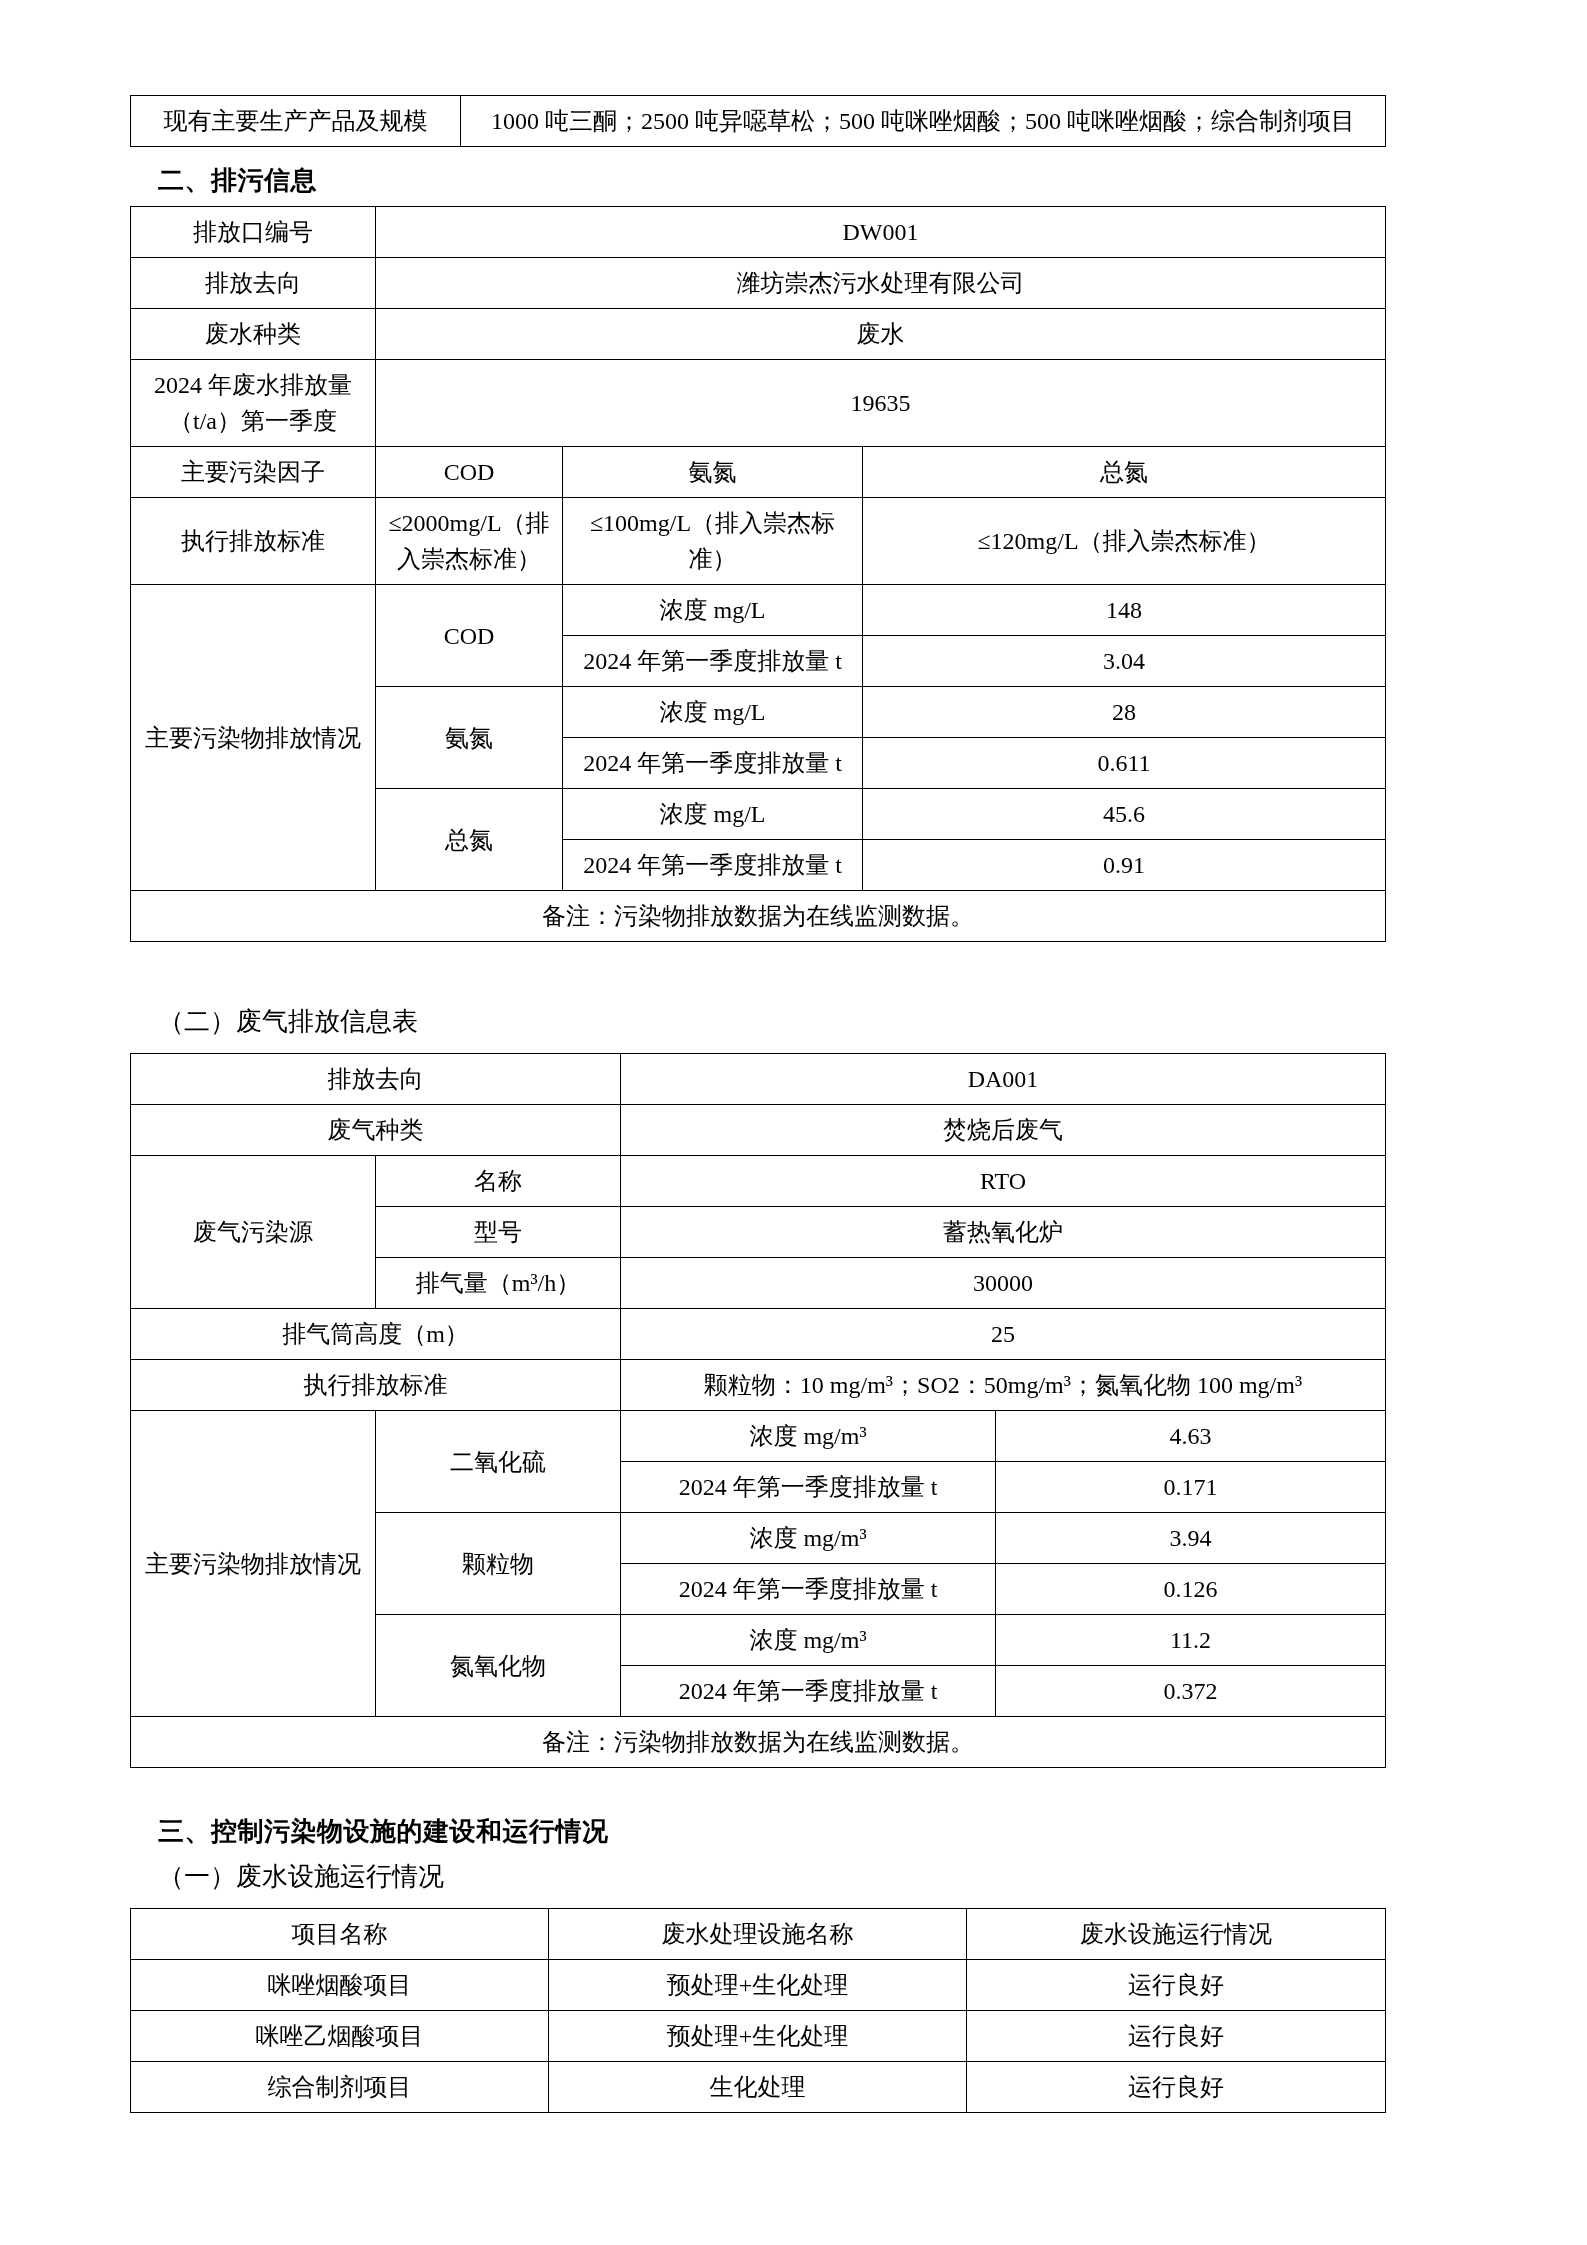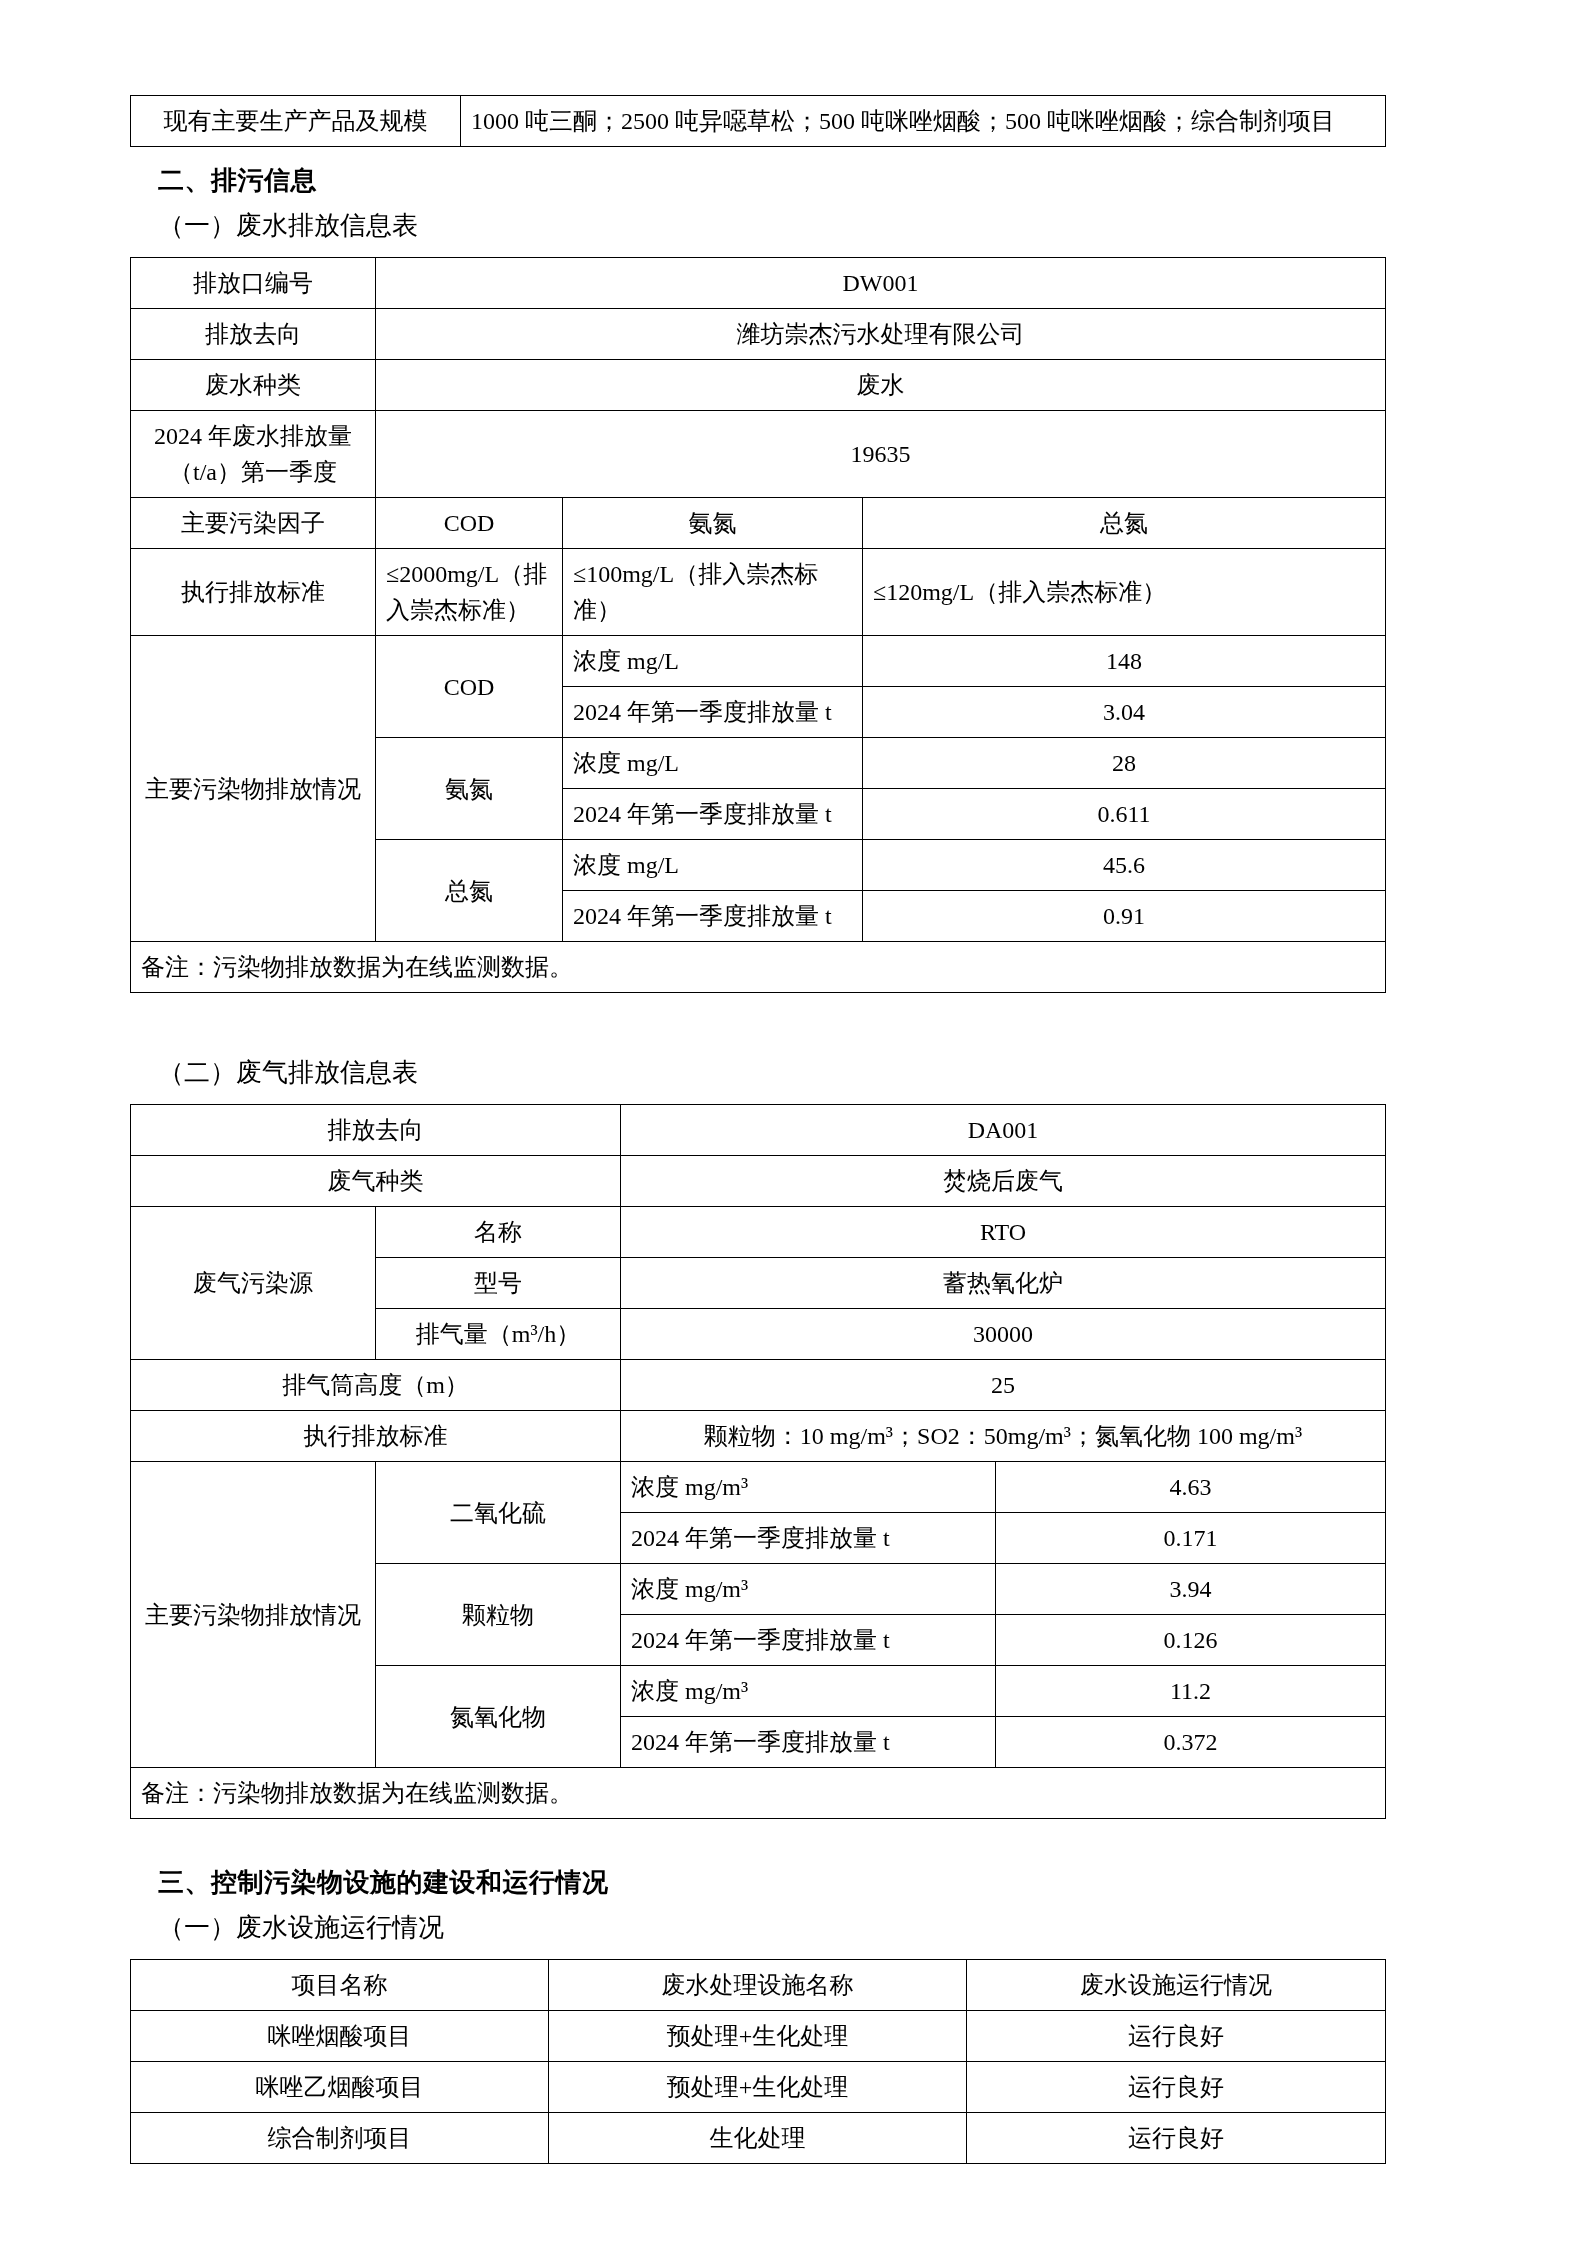--- a/index.html
+++ b/index.html
@@ -28,21 +28,21 @@
   table td {
     border: 1.3px solid #000000;
     padding: 7px 10px;
     font-size: 24px;
     line-height: 1.5;
     vertical-align: middle;
     text-align: center;
     word-break: break-word;
   }
   td.left {
-    text-align: left;
+    text-align: center;
   }
   .h2 {
     font-weight: bold;
     font-size: 26px;
     margin: 16px 0 8px 28px;
     letter-spacing: 0.5px;
   }
   .h3 {
     font-size: 26px;
     margin: 10px 0 14px 28px;
@@ -63,21 +63,20 @@
       </colgroup>
     <tbody>
       <tr>
         <td>现有主要生产产品及规模</td>
         <td class="left">1000 吨三酮；2500 吨异噁草松；500 吨咪唑烟酸；500 吨咪唑烟酸；综合制剂项目</td>
       </tr>
     </tbody>
   </table>
 
   <div class="h2">二、排污信息</div>
-  <div class="h3">（一）废水排放信息表</div>
 
   <table>
     <colgroup>
       <col style="width:245px">
       <col style="width:187px">
       <col style="width:300px">
       <col style="width:523px">
     </colgroup>
     <tbody>
       <tr>

